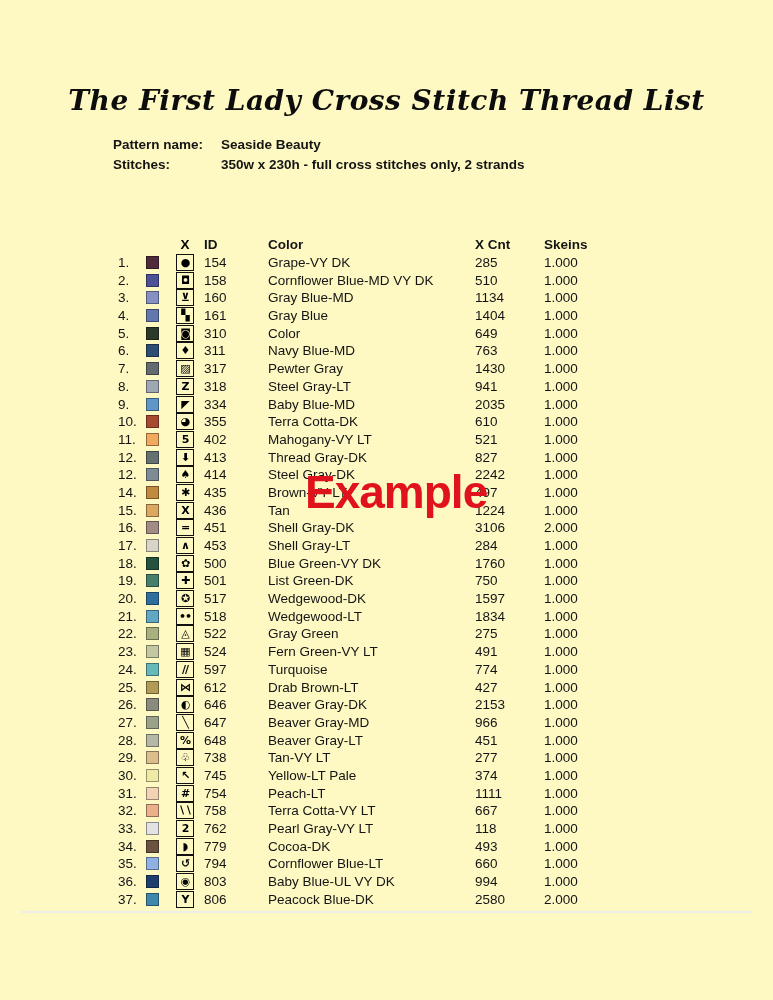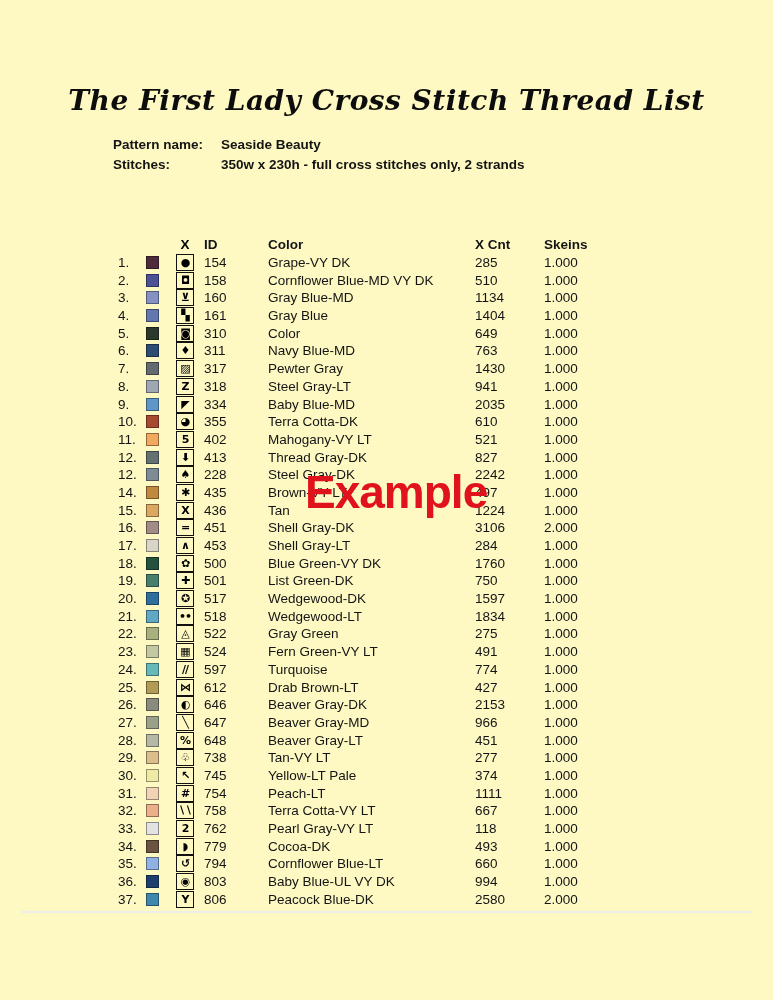--- a/index.html
+++ b/index.html
@@ -181,21 +181,21 @@
         <span class="c-sym">⬇</span>
         <span class="c-id">413</span>
         <span class="c-name">Thread Gray-DK</span>
         <span class="c-xcnt">827</span>
         <span class="c-skeins">1.000</span>
       </div>
       <div class="trow">
         <span class="c-num">12.</span>
         <span class="c-swatch" style="background: rgb(126, 138, 148);"></span>
         <span class="c-sym">♠</span>
-        <span class="c-id">228</span>
+        <span class="c-id">414</span>
         <span class="c-name">Steel Gray-DK</span>
         <span class="c-xcnt">2242</span>
         <span class="c-skeins">1.000</span>
       </div>
       <div class="trow">
         <span class="c-num">14.</span>
         <span class="c-swatch" style="background: rgb(192, 138, 62);"></span>
         <span class="c-sym">✱</span>
         <span class="c-id">435</span>
         <span class="c-name">Brown-VY LT</span>

